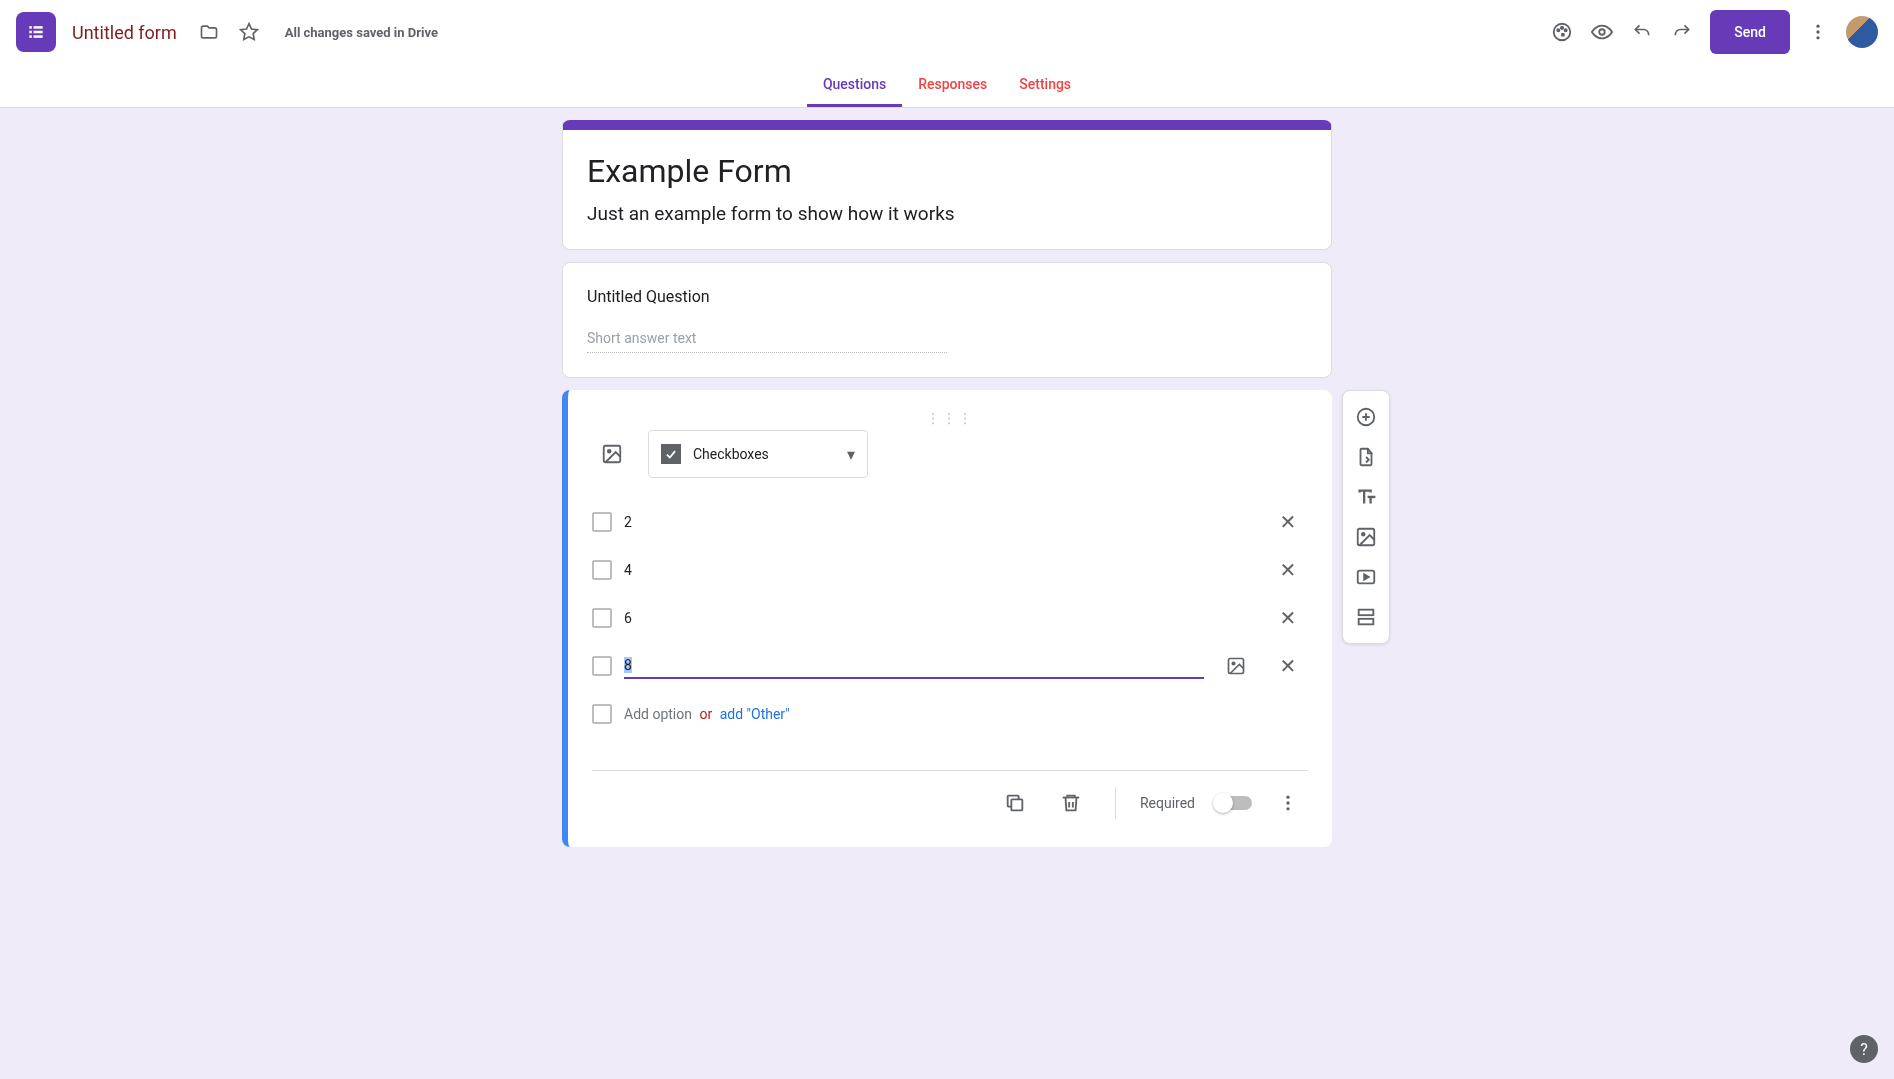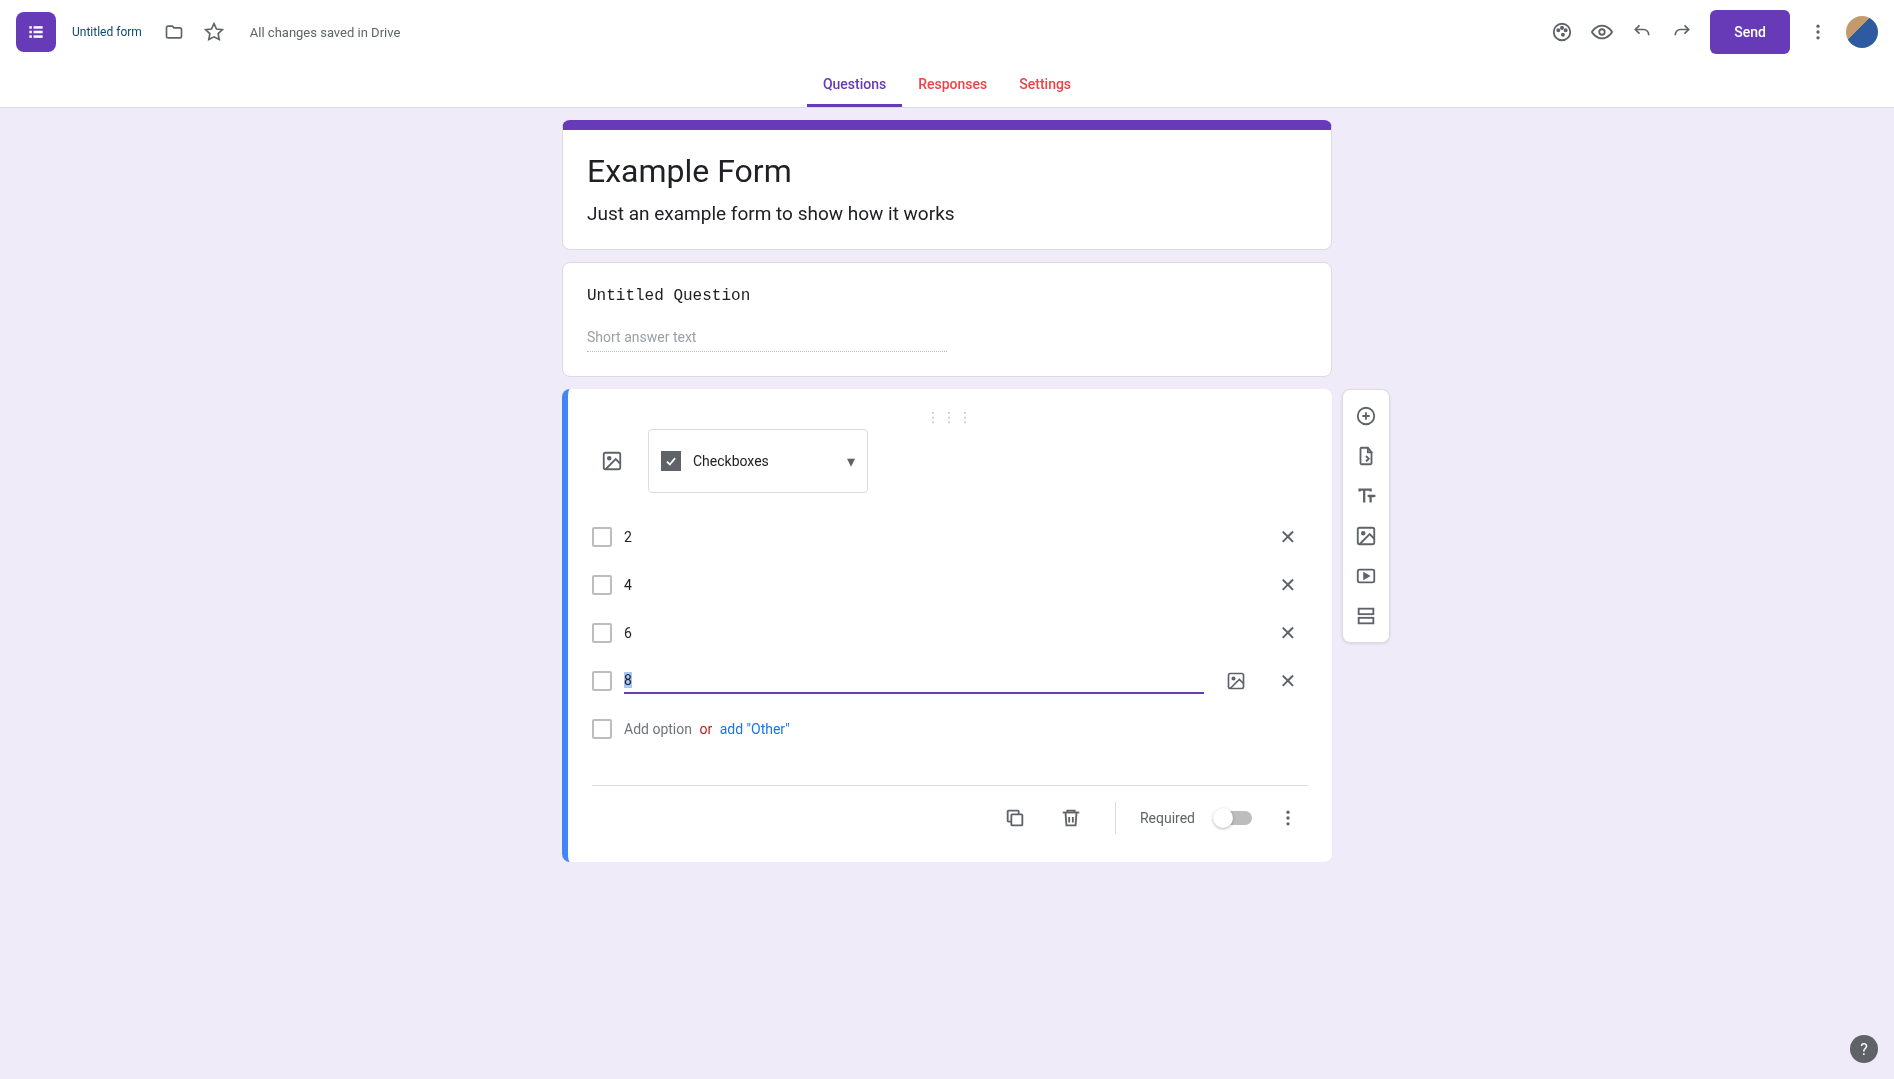--- a/index.html
+++ b/index.html
@@ -2,47 +2,47 @@
 <html><head>
   <meta charset="utf-8">
   <style>
     * { margin:0; padding:0; box-sizing:border-box; font-family:'Google Sans',Roboto,Arial,sans-serif; }
     body { background:#f0ebf8; overflow-x:hidden; }
     
     
     .topbar { background:#fff; display:flex; align-items:center; height:64px; padding:0 16px; }
     .logo { width:40px; height:40px; background:#673ab7; border-radius:8px; display:flex; align-items:center; justify-content:center; margin-right:16px; }
     .logo svg { width:20px; height:20px; }
-    .doc-title { font-size:12px; color:#0c4a6e; margin-right:12px;text-align:center; }
+    .doc-title { font-size:18px; color:#7f1d1d; margin-right:12px;text-align:center; }
     .icon-btn { width:40px; height:40px; border:none; background:none; border-radius:50%; cursor:pointer; display:flex; align-items:center; justify-content:center; color:#5f6368; }
-    .save-status { color:#5f6368; font-size:13px; margin-left:16px; }
+    .save-status { color:#5f6368; font-size:13px; margin-left:16px;font-weight:bold; }
     .topbar-spacer { flex:1; }
     .send-btn { background:#673ab7; color:#fff; border:none; border-radius:6px; padding:0 24px; height:44px; font-size:14px; font-weight:500; cursor:pointer; margin:0 8px; }
     .avatar { width:32px; height:32px; border-radius:50%; background:linear-gradient(135deg,#c49a6c 40%,#2d5aa0 40%); margin-left:8px; }
     
     
     .tabs { background:#fff; display:flex; justify-content:center; border-bottom:1px solid #dadce0; }
     .tab { padding:12px 16px; font-size:14px; color:#ef4444; cursor:pointer; border-bottom:3px solid transparent; font-weight:500; }
     .tab.active { color:#673ab7; border-bottom-color:#673ab7; }
     
     
     .main { max-width:770px; margin:12px auto 76px; }
     .card { background:#fff; border-radius:8px; margin-bottom:12px; padding:24px; position:relative; border:1px solid #dadce0; }
     .header-card { border-top:10px solid #673ab7; padding-top:22px; }
     .form-title { font-size:32px; color:#202124; margin-bottom:12px; }
     .form-desc { font-size:19px; color:#202124; }
-    .q-title-static { font-size:16px; color:#202124; margin-bottom:24px;font-family:Liberation Mono, monospace; }
+    .q-title-static { font-size:16px; color:#202124; margin-bottom:24px; }
     .short-answer { color:#9aa0a6; font-size:14px; border-bottom:1px dotted #bdbdbd; padding-bottom:6px; width:360px; }
     
     .active-card { border:none; padding:0; }
     .active-card-inner { border-left:6px solid #4285f4; border-radius:8px; padding:24px; }
     .drag-dots { text-align:center; color:#bdbdbd; font-size:14px; line-height:8px; letter-spacing:2px; margin-bottom:8px; cursor:move; }
     .q-row { display:flex; align-items:center; gap:16px; margin-bottom:20px; }
     .q-input { flex:1; max-width:430px; font-size:16px; padding:16px; border:none; border-bottom:1px solid #202124; background:#f8f9fa; outline:none; }
-    .type-select { flex:0 0 220px; border:1px solid #dadce0; border-radius:4px; height:64px; display:flex; align-items:center; padding:0 12px; gap:12px; cursor:pointer; }
+    .type-select { flex:0 0 220px; border:1px solid #dadce0; border-radius:4px; height:48px; display:flex; align-items:center; padding:0 12px; gap:12px; cursor:pointer; }
     .type-select .cb-icon { width:20px; height:20px; background:#5f6368; display:flex; align-items:center; justify-content:center; }
     .type-select .cb-icon svg { width:14px; }
     .type-label { flex:1; font-size:14px; color:#202124; }
     .dropdown-arrow { color:#5f6368; }
     
     .option-row { display:flex; align-items:center; height:48px; gap:12px; }
     .cb-box { width:20px; height:20px; border:2px solid #bdbdbd; border-radius:2px; flex-shrink:0; }
     .opt-text { flex:1; font-size:14px; color:#202124; padding:4px 0; }
     .opt-editing { border-bottom:2px solid #673ab7; }
     .opt-editing .sel { background:#a8c7fa; }

